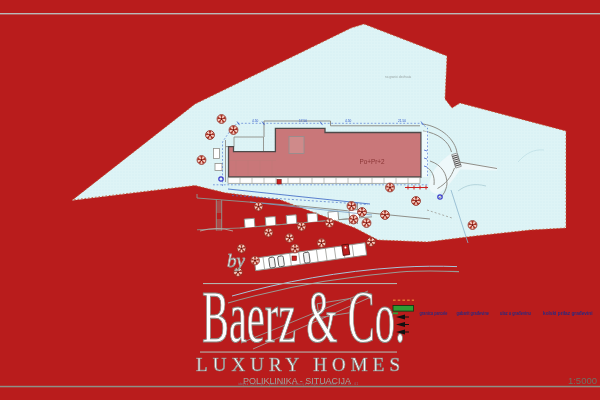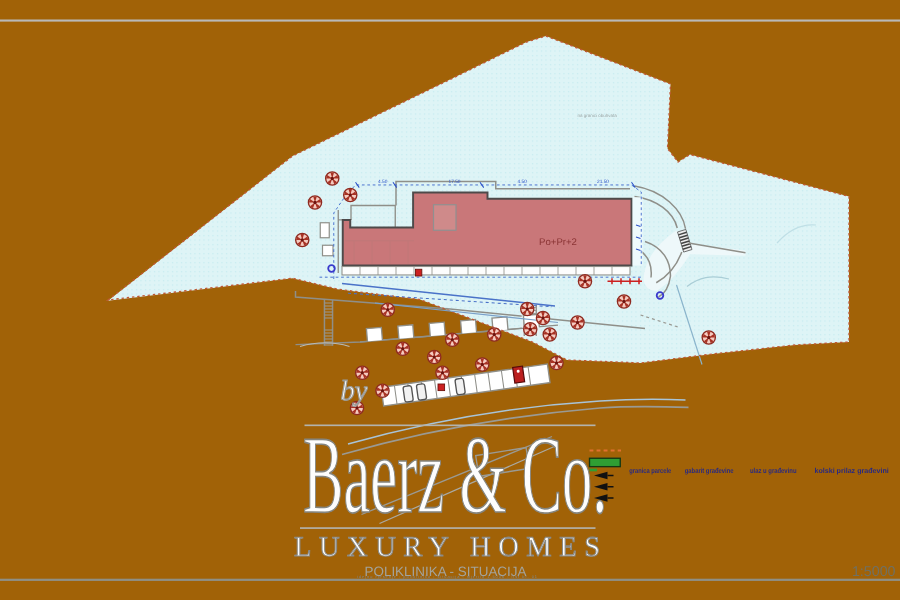--- a/index.html
+++ b/index.html
@@ -1,15 +1,15 @@
 <!DOCTYPE html>
 <html><head><meta charset="utf-8">
 <style>
 html,body{margin:0;padding:0;background:#fff;}
-#page{position:relative;width:600px;height:400px;overflow:hidden;background:#a16207;
+#page{position:relative;width:600px;height:400px;overflow:hidden;background:#b91c1c;
 font-family:"Liberation Sans", sans-serif;}
 </style></head>
 <body>
 
 <div id="page">
 <svg width="600" height="400" viewBox="0 0 600 400">
 <defs>
 <pattern id="dots" width="3" height="3" patternUnits="userSpaceOnUse">
 <rect width="3" height="3" fill="#def4f6"></rect>
 <circle cx="1" cy="1" r="0.45" fill="#c2eaf0"></circle>

